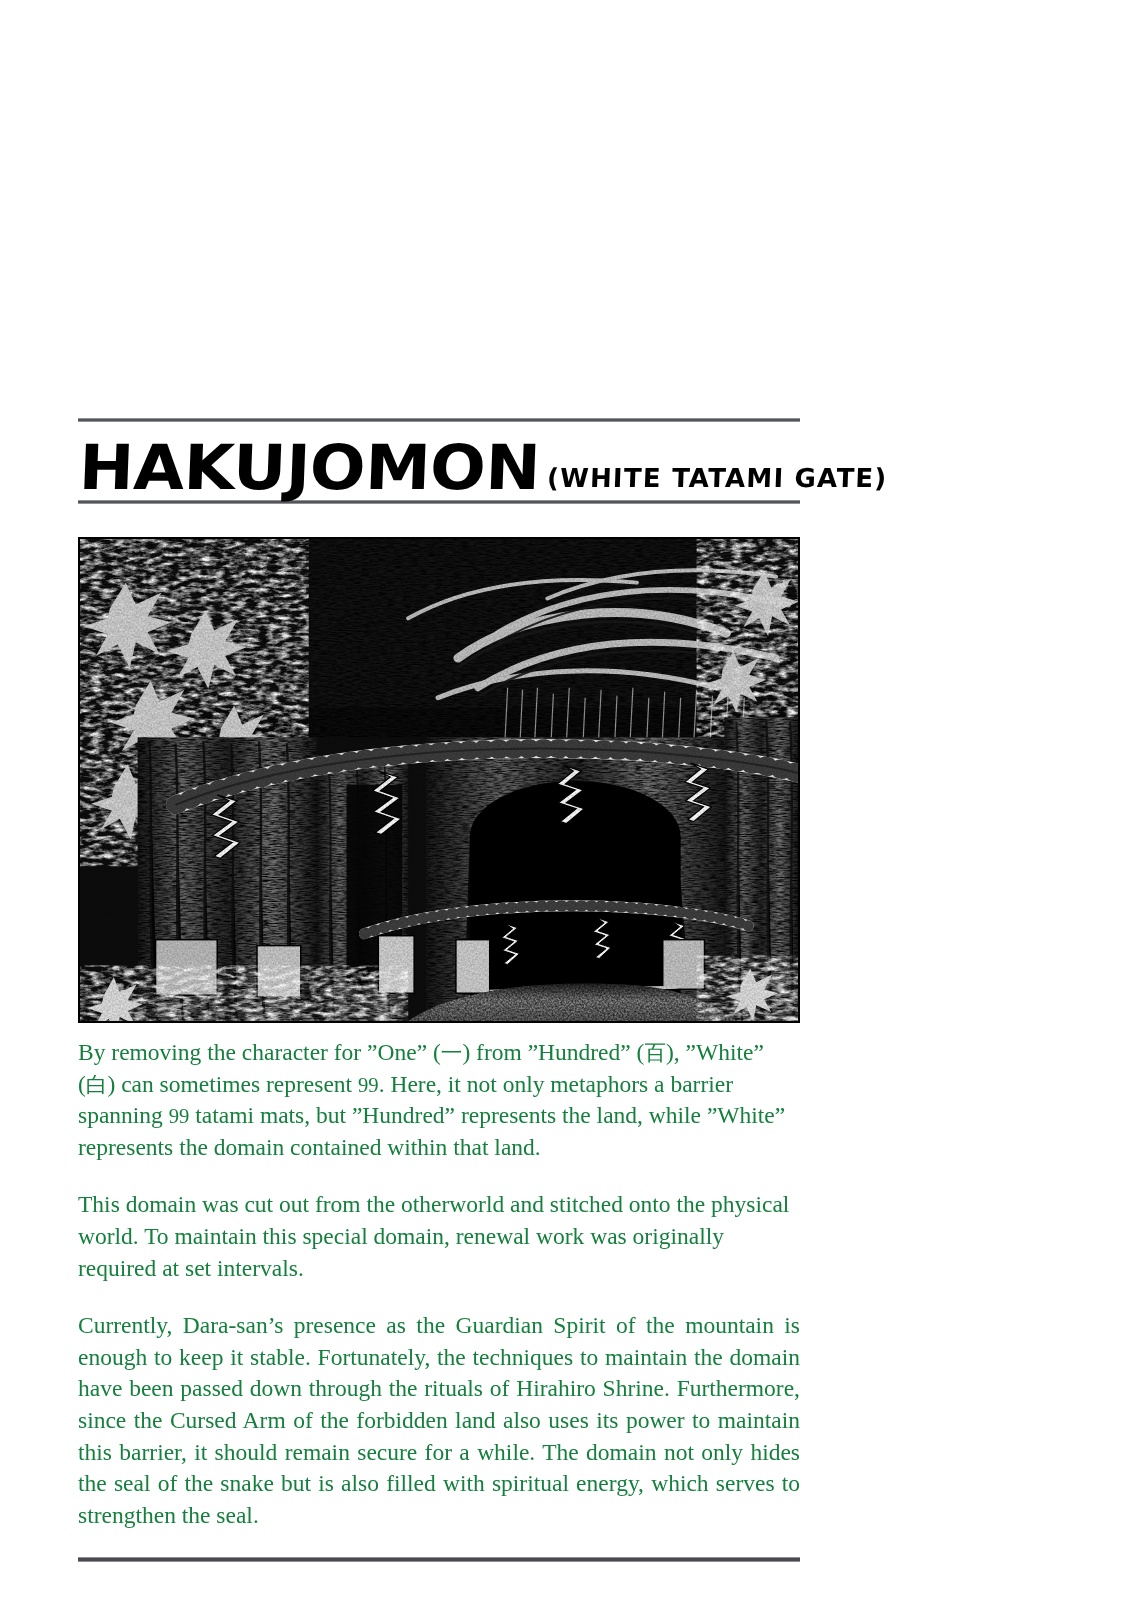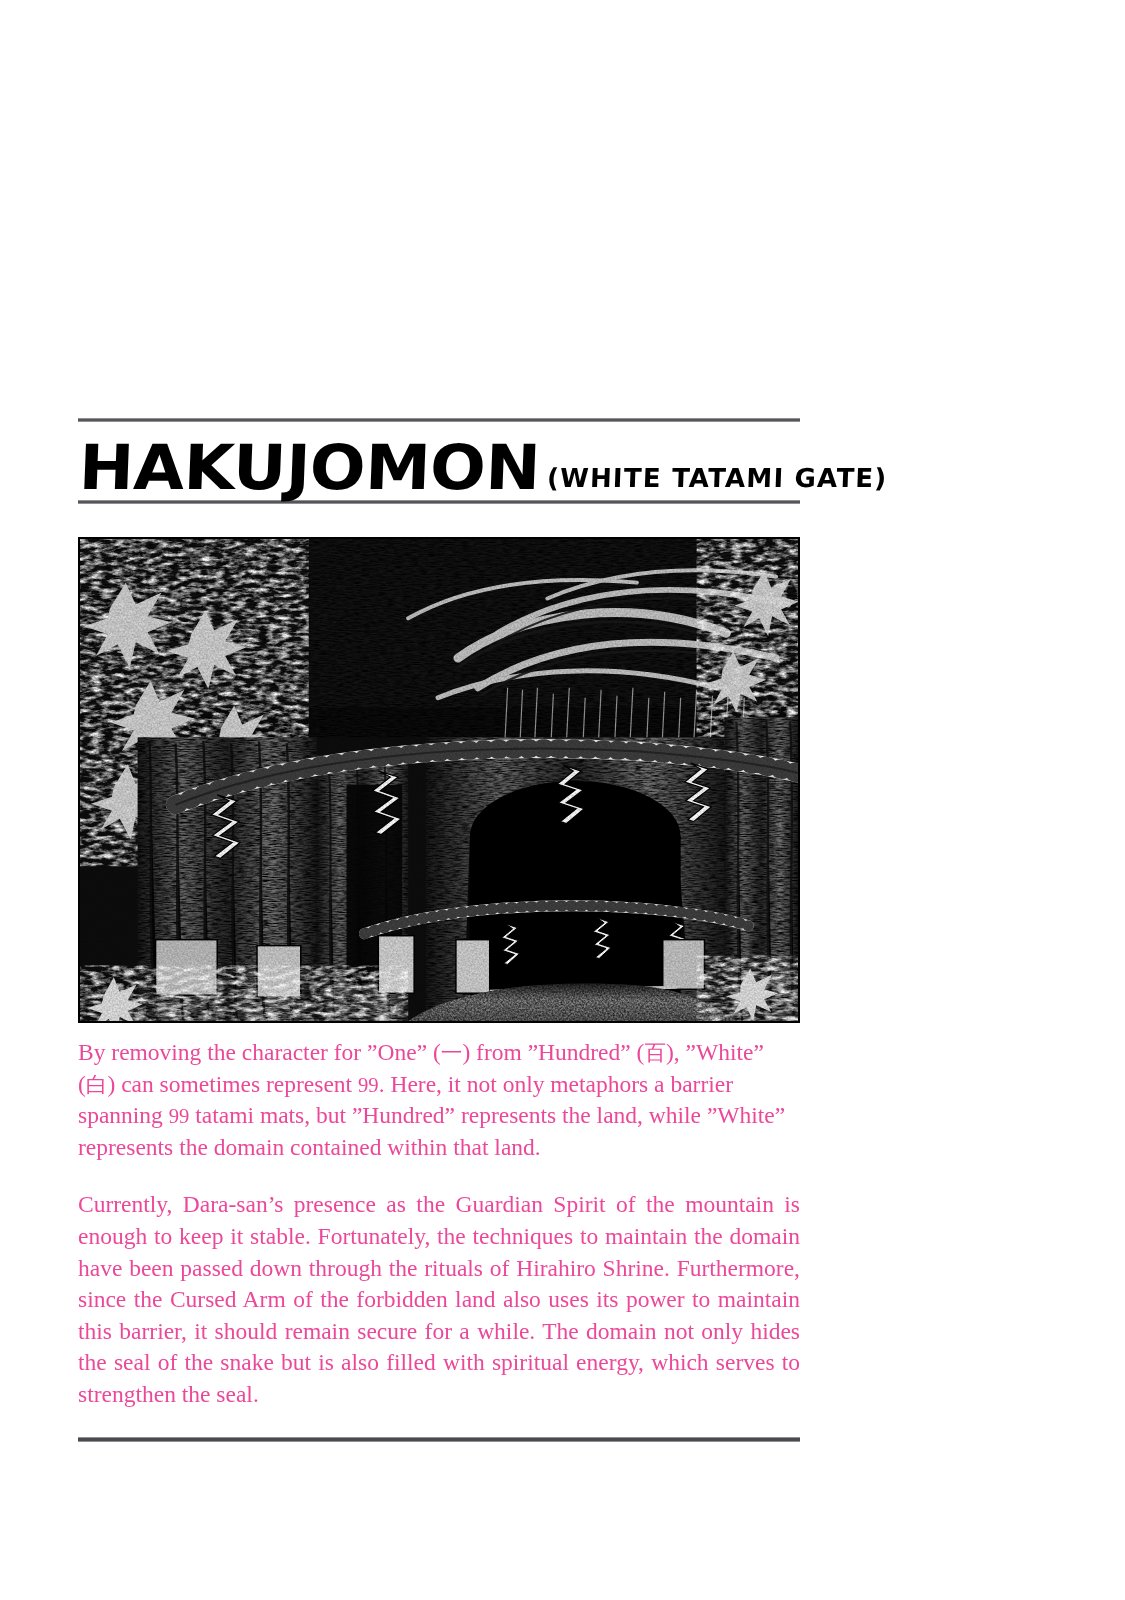--- a/index.html
+++ b/index.html
@@ -92,21 +92,21 @@
     overflow: hidden;
     background: #0a0a0a;
   }
   .figure svg { display: block; width: 100%; height: 100%; }
 
   
   .body-text {
     margin-top: 14px;
     font-size: 23.5px;
     line-height: 1.345;
-    color: #ec4899;
+    color: #15803d;
     font-family: "Liberation Serif", "DejaVu Serif", serif;
   }
   .body-text p {
     margin: 0 0 26px 0;
   }
   .body-text p:last-child { margin-bottom: 16px; }
   .para-justify { text-align: justify; text-align-last: left; }
   .rule-bottom-wrap { margin-top: 26px; }
 
   .kanji { font-family: "DejaVu Sans", sans-serif; font-size: 0.92em; }
@@ -320,20 +320,21 @@
         </g>
 
         <g filter="url(#grain)" opacity="0.22">
           <rect x="0" y="0" width="722" height="486" fill="#ffffff"></rect>
         </g>
       </svg>
     </div>
 
     <div class="body-text">
       <p>By removing the character for ”One” (<span class="kanji">一</span>) from ”Hundred” (<span class="kanji">百</span>), ”White” (<span class="kanji">白</span>) can sometimes represent <span class="osf">99</span>. Here, it not only metaphors a barrier spanning <span class="osf">99</span> tatami mats, but ”Hundred” represents the land, while ”White” represents the domain contained within that land.</p>
+      <p>This domain was cut out from the otherworld and stitched onto the physical world. To maintain this special domain, renewal work was originally required at set intervals.</p>
       <p class="para-justify">Currently, Dara-san’s presence as the Guardian Spirit of the mountain is enough to keep it stable. Fortunately, the techniques to maintain the domain have been passed down through the rituals of Hirahiro Shrine. Furthermore, since the Cursed Arm of the forbidden land also uses its power to maintain this barrier, it should remain secure for a while. The domain not only hides the seal of the snake but is also filled with spiritual energy, which serves to strengthen the seal.</p>
     </div>
 
     <div class="rule-bottom-wrap">
       <div class="rule rule-bottom"></div>
     </div>
 
   </div>
 </div>
 

